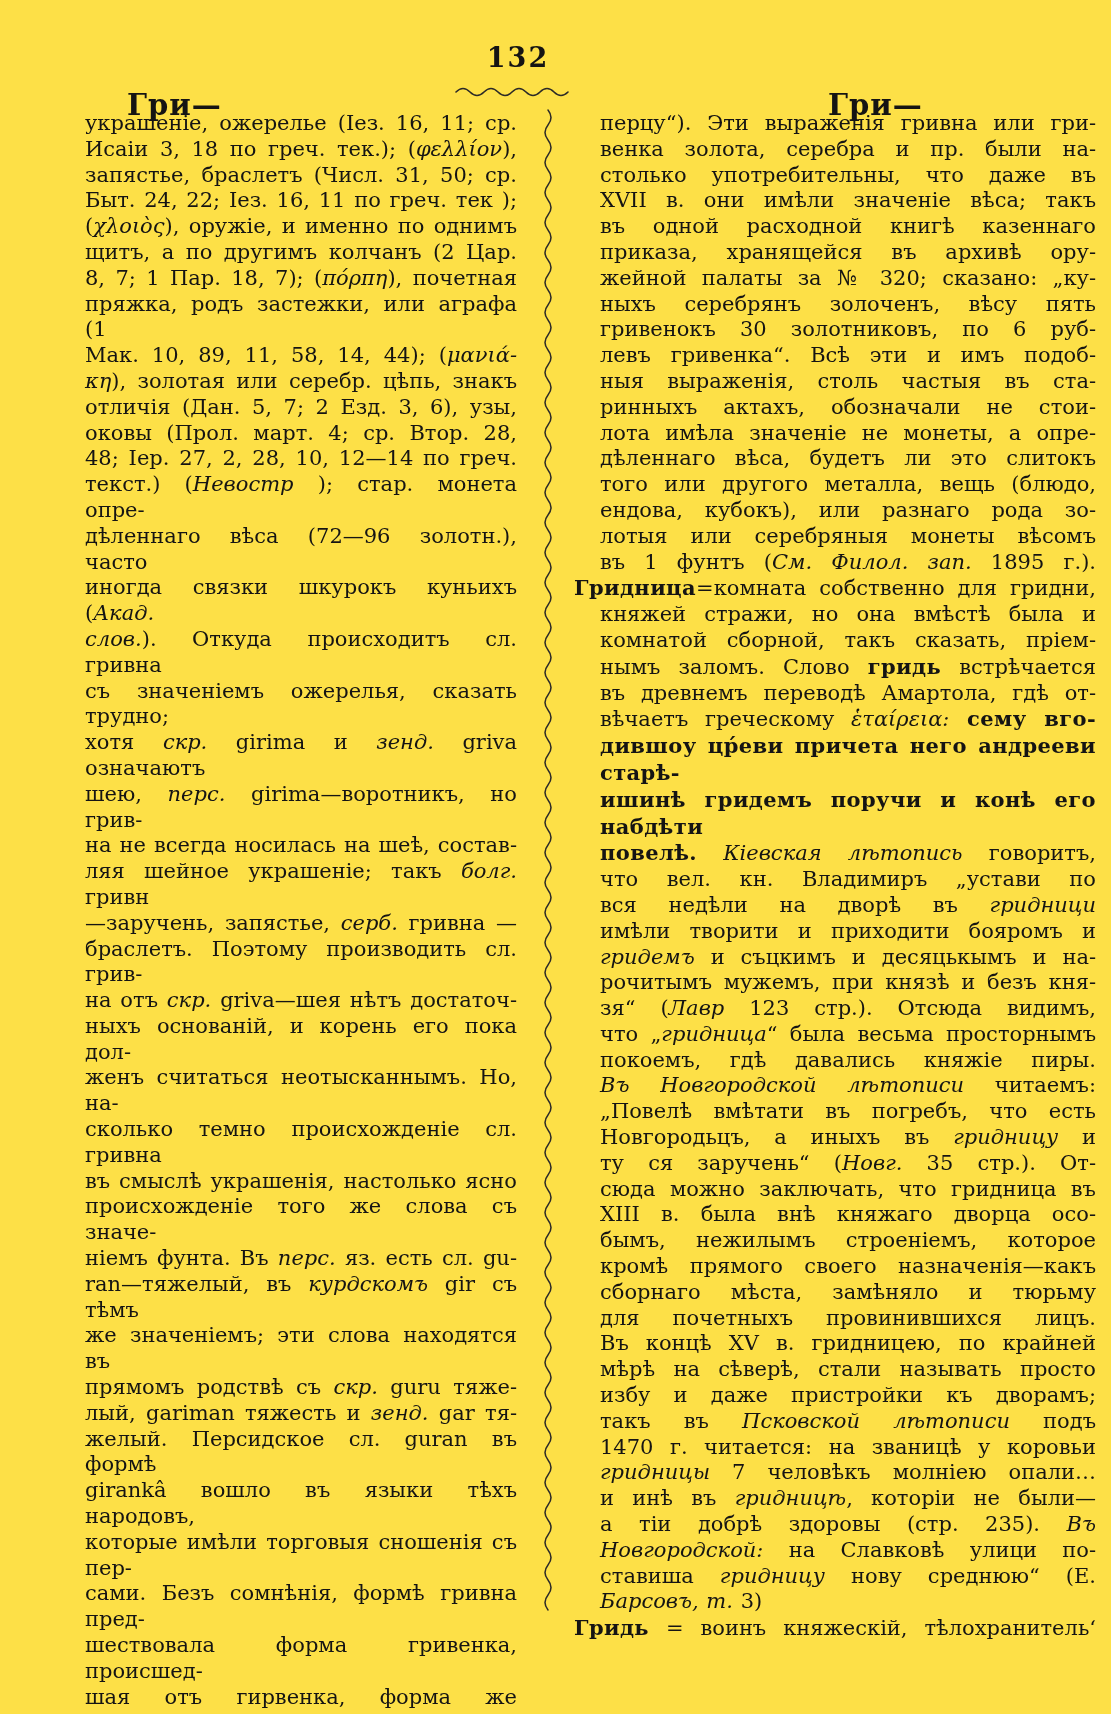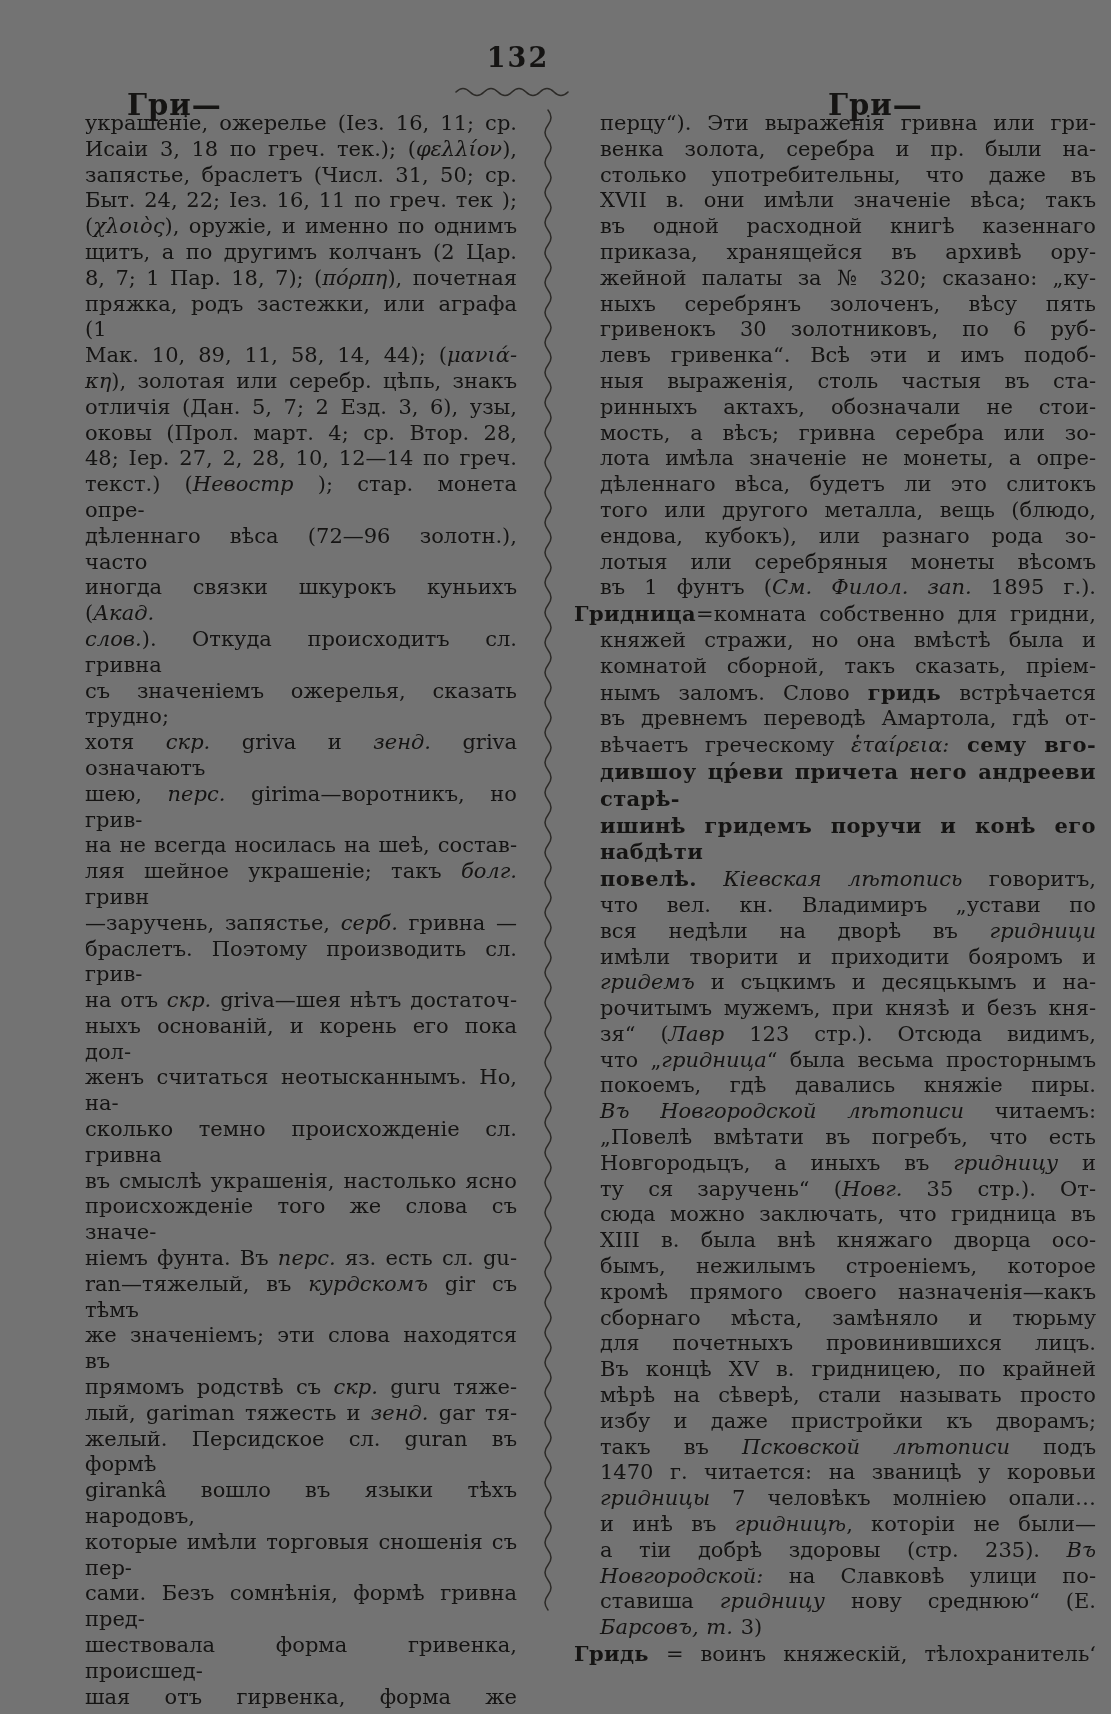--- a/index.html
+++ b/index.html
@@ -4,21 +4,21 @@
 <style>
   html,body{margin:0;padding:0;}
   body{
     width:1111px;height:1714px;
     background:#e8e6e0;
     font-family:"DejaVu Serif", serif;
   }
   .page{
     position:relative;
     width:1111px;height:1714px;
-    background:#737373;
+    background:#fde047;
     color:#151413;
     overflow:hidden;
   }
   .page-number{
     position:absolute;
     top:42px;left:458px;width:120px;
     text-align:center;
     font-size:27px;font-weight:bold;
     letter-spacing:2px;
   }
@@ -84,21 +84,21 @@
       <div class="line"><span>Мак. 10, 89, 11, 58, 14, 44); (</span><span class="g">μανιά-</span></div>
       <div class="line"><span class="g">κη</span><span>), золотая или серебр. цѣпь, знакъ</span></div>
       <div class="line"><span>отличія (Дан. 5, 7; 2 Езд. 3, 6), узы,</span></div>
       <div class="line"><span>оковы (Прол. март. 4; ср. Втор. 28,</span></div>
       <div class="line"><span>48; Іер. 27, 2, 28, 10, 12—14 по греч.</span></div>
       <div class="line"><span>текст.) (</span><span class="i">Невостр</span><span> ); стар. монета опре-</span></div>
       <div class="line"><span>дѣленнаго вѣса (72—96 золотн.), часто</span></div>
       <div class="line"><span>иногда связки шкурокъ куньихъ (</span><span class="i">Акад.</span></div>
       <div class="line"><span class="i">слов.</span><span>). Откуда происходитъ сл. гривна</span></div>
       <div class="line"><span>съ значеніемъ ожерелья, сказать трудно;</span></div>
-      <div class="line"><span>хотя </span><span class="i">скр.</span><span> griva и </span><span class="i">зенд.</span><span> griva означаютъ</span></div>
+      <div class="line"><span>хотя </span><span class="i">скр.</span><span> girima и </span><span class="i">зенд.</span><span> griva означаютъ</span></div>
       <div class="line"><span>шею, </span><span class="i">перс.</span><span> girima—воротникъ, но грив-</span></div>
       <div class="line"><span>на не всегда носилась на шеѣ, состав-</span></div>
       <div class="line"><span>ляя шейное украшеніе; такъ </span><span class="i">болг.</span><span> гривн</span></div>
       <div class="line"><span>—заручень, запястье, </span><span class="i">серб.</span><span> гривна —</span></div>
       <div class="line"><span>браслетъ. Поэтому производить сл. грив-</span></div>
       <div class="line"><span>на отъ </span><span class="i">скр.</span><span> griva—шея нѣтъ достаточ-</span></div>
       <div class="line"><span>ныхъ основаній, и корень его пока дол-</span></div>
       <div class="line"><span>женъ считаться неотысканнымъ. Но, на-</span></div>
       <div class="line"><span>сколько темно происхожденіе сл. гривна</span></div>
       <div class="line"><span>въ смыслѣ украшенія, настолько ясно</span></div>
@@ -121,21 +121,20 @@
       <div class="line"><span>столько употребительны, что даже въ</span></div>
       <div class="line"><span>XVII в. они имѣли значеніе вѣса; такъ</span></div>
       <div class="line"><span>въ одной расходной книгѣ казеннаго</span></div>
       <div class="line"><span>приказа, хранящейся въ архивѣ ору-</span></div>
       <div class="line"><span>жейной палаты за № 320; сказано: „ку-</span></div>
       <div class="line"><span>ныхъ серебрянъ золоченъ, вѣсу пять</span></div>
       <div class="line"><span>гривенокъ 30 золотниковъ, по 6 руб-</span></div>
       <div class="line"><span>левъ гривенка“. Всѣ эти и имъ подоб-</span></div>
       <div class="line"><span>ныя выраженія, столь частыя въ ста-</span></div>
       <div class="line"><span>ринныхъ актахъ, обозначали не стои-</span></div>
-      <div class="line"><span>мость, а вѣсъ; гривна серебра или зо-</span></div>
       <div class="line"><span>лота имѣла значеніе не монеты, а опре-</span></div>
       <div class="line"><span>дѣленнаго вѣса, будетъ ли это слитокъ</span></div>
       <div class="line"><span>того или другого металла, вещь (блюдо,</span></div>
       <div class="line"><span>ендова, кубокъ), или разнаго рода зо-</span></div>
       <div class="line"><span>лотыя или серебряныя монеты вѣсомъ</span></div>
       <div class="line"><span>въ 1 фунтъ (</span><span class="i">См. Филол. зап.</span><span> 1895 г.).</span></div>
       <div class="line entry"><span class="sl">Гридница</span><span>=комната собственно для гридни,</span></div>
       <div class="line"><span>княжей стражи, но она вмѣстѣ была и</span></div>
       <div class="line"><span>комнатой сборной, такъ сказать, пріем-</span></div>
       <div class="line"><span>нымъ заломъ. Слово </span><span class="sl">гридь</span><span> встрѣчается</span></div>

